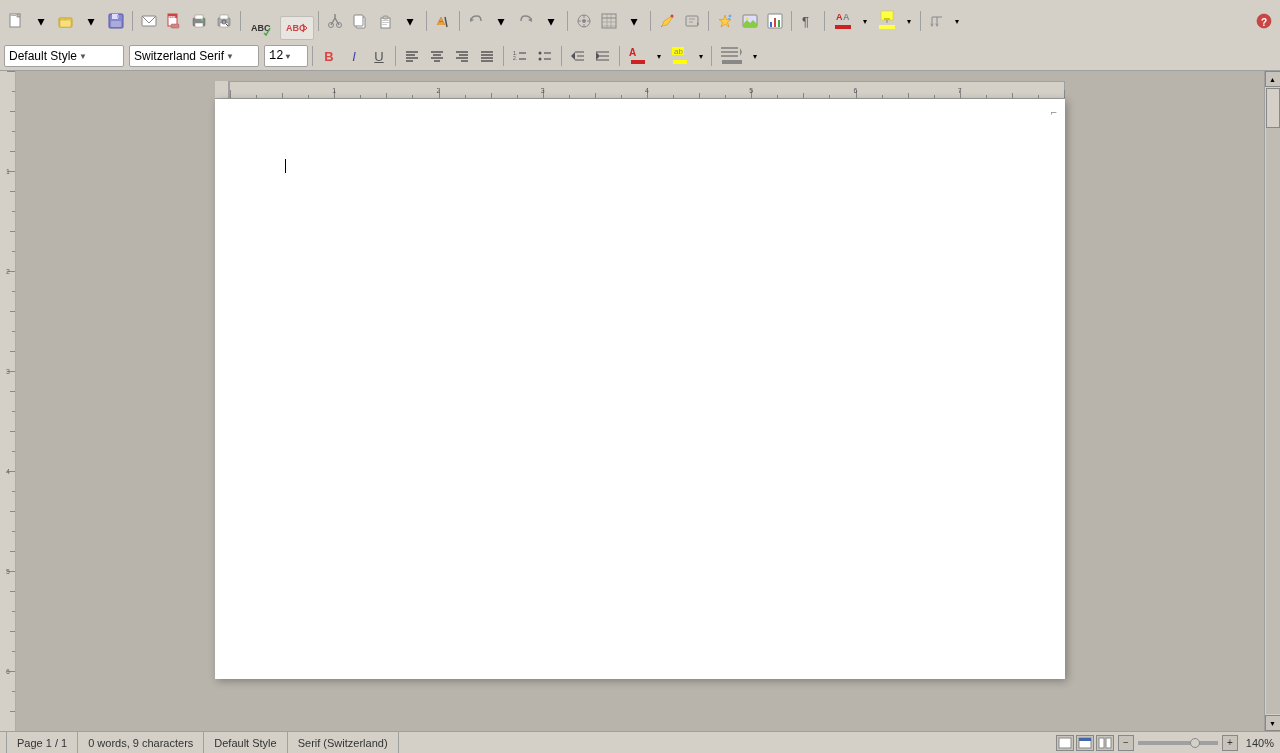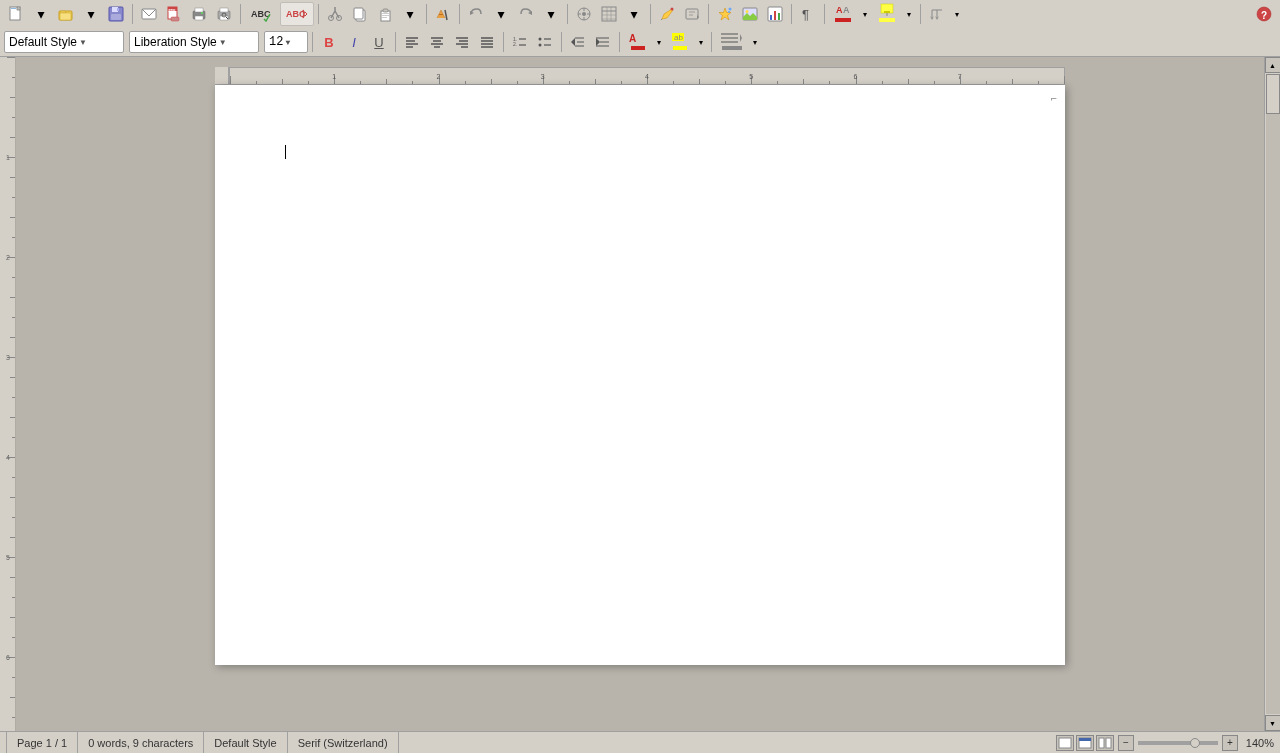--- a/index.html
+++ b/index.html
@@ -301,20 +301,21 @@
       align-items: center;
       justify-content: center;
       height: 24px;
       padding: 0 4px;
       border: 1px solid transparent;
       border-radius: 2px;
       cursor: pointer;
       font-size: 11px;
       font-weight: bold;
       background: transparent;
+      margin-top: 14px;
     }
 
     .abc-check { color: #333; }
     .abc-check-auto { background: #e8e4e0; border: 1px solid #c0bcb8 !important; }
 
     
     .color-btn-wrap {
       display: inline-flex;
       flex-direction: column;
       align-items: center;
@@ -606,21 +607,21 @@
   </div>
 
   <div class="toolbar-row fmt-toolbar">
 
     <div class="tb-dropdown style-dropdown">
       <span>Default Style</span>
       <span class="dropdown-arrow">▼</span>
     </div>
 
     <div class="tb-dropdown font-dropdown" style="margin-left: 4px;">
-      <span>Liberation Style</span>
+      <span>Switzerland Serif</span>
       <span class="dropdown-arrow">▼</span>
     </div>
 
     <div class="tb-dropdown size-dropdown" style="margin-left: 4px; font-family: Liberation Mono, monospace;">
       <span>12</span>
       <span class="dropdown-arrow">▼</span>
     </div>
     <div class="tb-separator"></div>
 
     <div class="fmt-btn bold-btn" title="Bold">

